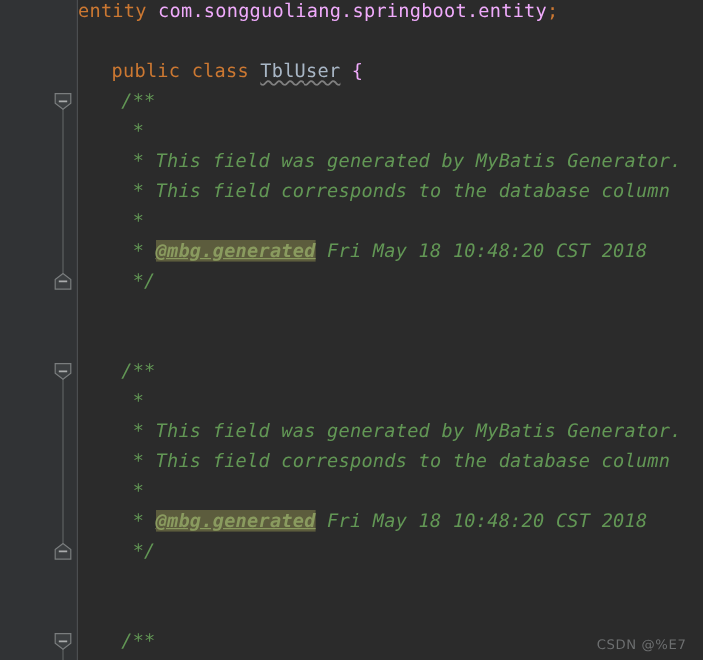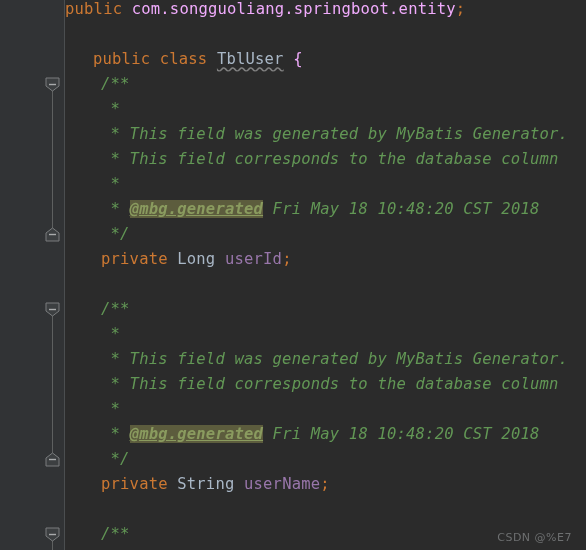--- a/index.html
+++ b/index.html
@@ -201,40 +201,38 @@
       </div>
       <div class="fold-marker" style="top: 527px;">
         <svg width="15" height="15" viewBox="0 0 15 15">
           <polygon points="1,1 14,1 14,9 7.5,14 1,9" fill="#3c3f41" stroke="#7a7d7e" stroke-width="1"></polygon>
           <line x1="4" y1="7.5" x2="11" y2="7.5" stroke="#a9abac" stroke-width="1.4"></line>
         </svg>
       </div>
     </div>
 
   <div id="code-area">
-      <div class="code-line" style="top: -3px; padding-left: 0px;"><span class="tok-keyword">public </span><span class="tok-default">com.songguoliang.springboot.entity</span><span class="tok-punct">;</span></div>
+      <div class="code-line" style="top: -3px; padding-left: 0px;"><span class="tok-keyword">entity </span><span class="tok-default">com.songguoliang.springboot.entity</span><span class="tok-punct">;</span></div>
       <div class="code-line" style="top: 22px; padding-left: 0px;"></div>
       <div class="code-line" style="top: 47px; padding-left: 0px; margin-left: 28px;"><span class="tok-keyword">public class </span><span class="tok-classref">TblUser</span><span class="tok-default"> {</span></div>
       <div class="code-line" style="top: 72px; padding-left: 36px;"><span class="tok-comment">/**</span></div>
       <div class="code-line" style="top: 97px; padding-left: 36px;"><span class="tok-comment"> *</span></div>
       <div class="code-line" style="top: 122px; padding-left: 36px;"><span class="tok-comment"> * This field was generated by MyBatis Generator.</span></div>
       <div class="code-line" style="top: 147px; padding-left: 36px;"><span class="tok-comment"> * This field corresponds to the database column</span></div>
       <div class="code-line" style="top: 172px; padding-left: 36px;"><span class="tok-comment"> *</span></div>
       <div class="code-line" style="top: 197px; padding-left: 36px;"><span class="tok-comment"> * </span><span class="tok-tag">@mbg.generated</span><span class="tok-comment"> Fri May 18 10:48:20 CST 2018</span></div>
       <div class="code-line" style="top: 222px; padding-left: 36px;"><span class="tok-comment"> */</span></div>
-      <div class="code-line" style="top: 247px; padding-left: 36px;"><span class="tok-keyword">private </span><span class="tok-type">Long </span><span class="tok-field">userId</span><span class="tok-punct">;</span></div>
       <div class="code-line" style="top: 272px; padding-left: 0px;"></div>
       <div class="code-line" style="top: 297px; padding-left: 36px;"><span class="tok-comment">/**</span></div>
       <div class="code-line" style="top: 322px; padding-left: 36px;"><span class="tok-comment"> *</span></div>
       <div class="code-line" style="top: 347px; padding-left: 36px;"><span class="tok-comment"> * This field was generated by MyBatis Generator.</span></div>
       <div class="code-line" style="top: 372px; padding-left: 36px;"><span class="tok-comment"> * This field corresponds to the database column</span></div>
       <div class="code-line" style="top: 397px; padding-left: 36px;"><span class="tok-comment"> *</span></div>
       <div class="code-line" style="top: 422px; padding-left: 36px;"><span class="tok-comment"> * </span><span class="tok-tag">@mbg.generated</span><span class="tok-comment"> Fri May 18 10:48:20 CST 2018</span></div>
       <div class="code-line" style="top: 447px; padding-left: 36px;"><span class="tok-comment"> */</span></div>
-      <div class="code-line" style="top: 472px; padding-left: 36px;"><span class="tok-keyword">private </span><span class="tok-type">String </span><span class="tok-field">userName</span><span class="tok-punct">;</span></div>
       <div class="code-line" style="top: 497px; padding-left: 0px;"></div>
       <div class="code-line" style="top: 522px; padding-left: 36px;"><span class="tok-comment">/**</span></div>
       <div class="code-line" style="top: 547px; padding-left: 36px;"></div>
       <div class="code-line" style="top: 722px; padding-left: 0px;"></div>
     </div>
 
   <div id="watermark">CSDN @%E7</div>
 
 </div>
 

